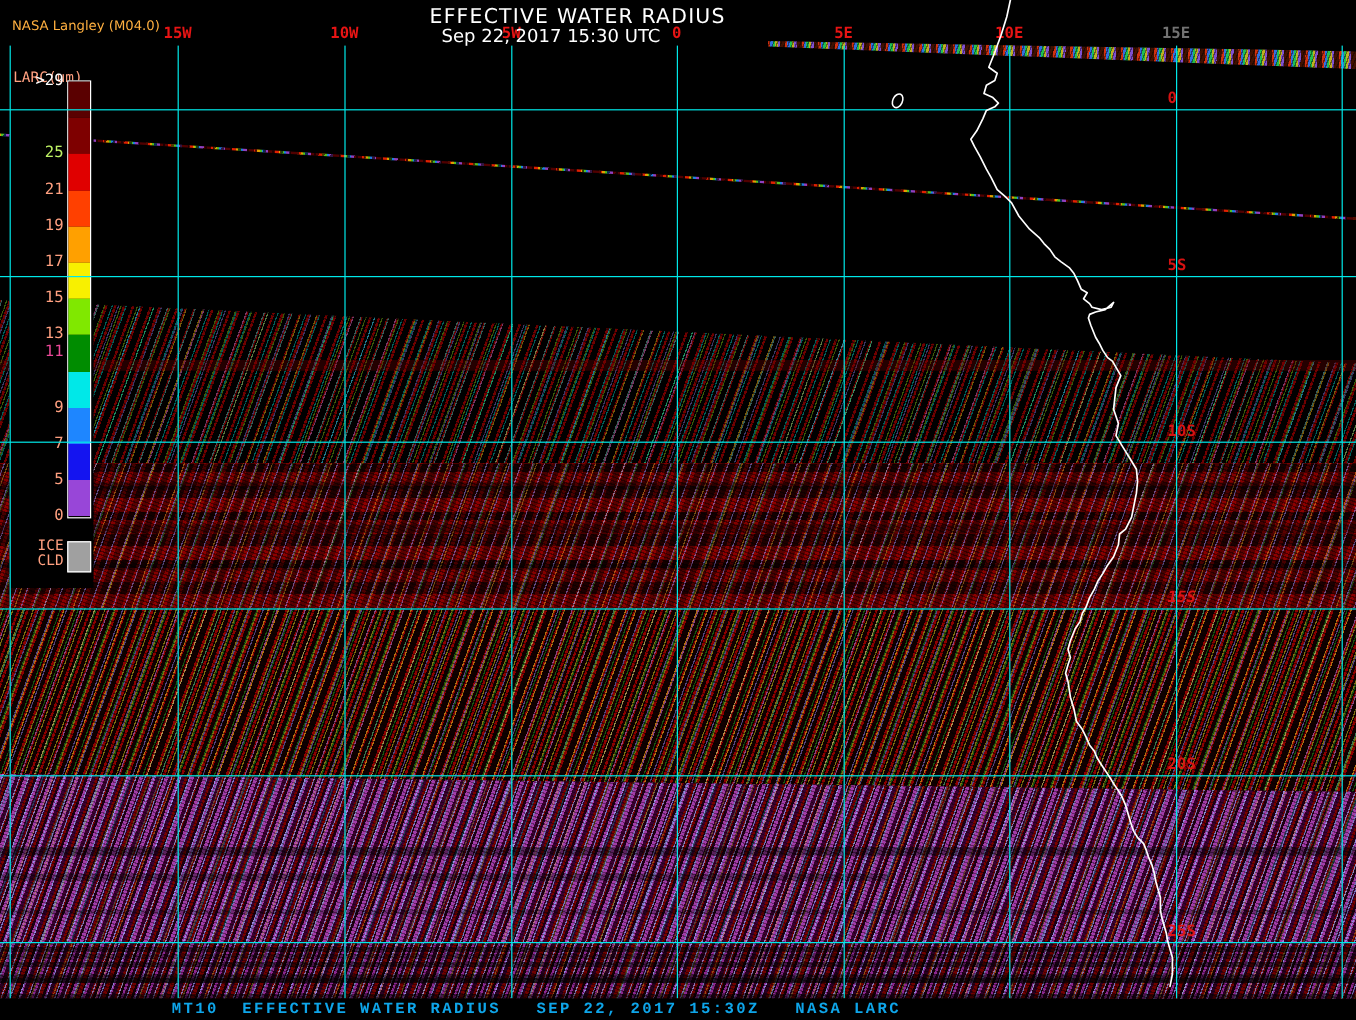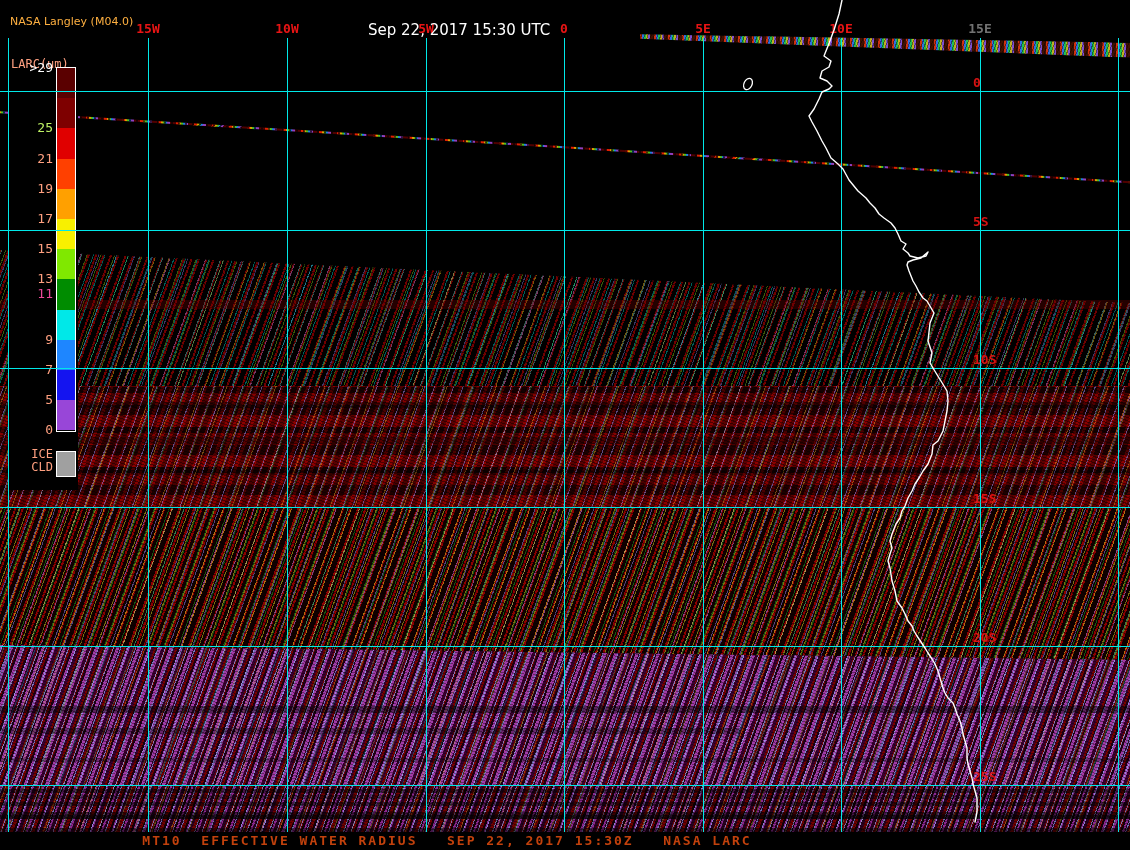--- a/index.html
+++ b/index.html
@@ -75,22 +75,22 @@
   
   .grid-v{top:38px;width:1px;height:794px;}
   .grid-h{left:0;width:1130px;height:1px;}
   .lon-label{top:22px;transform:translateX(-50%);font-size:13px;line-height:14px;font-weight:bold;}
   .lat-label{left:973px;font-size:13px;line-height:14px;font-weight:bold;opacity:.92;}
 
   
   .credit{left:10px;top:15px;font-family:"DejaVu Sans",sans-serif;font-size:11px;}
   .title{left:358px;top:4px;font-family:"DejaVu Sans",sans-serif;font-size:17px;letter-spacing:1px;color:#fff;white-space:nowrap;}
   .subtitle{left:368px;top:21px;font-family:"DejaVu Sans",sans-serif;font-size:15px;color:#fff;white-space:nowrap;}
-  .statusbar{left:0;top:832px;width:894px;height:18px;background:#000;color:#c2410c;
-    font-size:13px;font-weight:bold;letter-spacing:2px;text-align:center;line-height:18px;white-space:pre;}
+  .statusbar{left:0;top:832px;width:894px;height:18px;background:#000;color:#0ea5e9;
+    font-size:13px;font-weight:bold;letter-spacing:2px;text-align:center;line-height:18px;white-space:pre;font-family:Liberation Mono, monospace;}
   .coast-svg{left:0;top:0;width:1130px;height:850px;pointer-events:none;}
 
   .z1{z-index:1}.z2{z-index:2}.z3{z-index:3}.z4{z-index:4}.z5{z-index:5}
   .z6{z-index:6}.z7{z-index:7}.z8{z-index:8}.z9{z-index:9}
 </style>
 </head>
 <body>
 
 <div class="stage">
 
@@ -170,28 +170,29 @@
       <div class="lon-label" style="left: 148px; color: rgb(232, 20, 20);">15W</div>
       <div class="lon-label" style="left: 287px; color: rgb(232, 20, 20);">10W</div>
       <div class="lon-label" style="left: 426px; color: rgb(232, 20, 20);">5W</div>
       <div class="lon-label" style="left: 564px; color: rgb(232, 20, 20);">0</div>
       <div class="lon-label" style="left: 703px; color: rgb(232, 20, 20);">5E</div>
       <div class="lon-label" style="left: 841px; color: rgb(232, 20, 20);">10E</div>
       <div class="lon-label" style="left: 980px; color: #737373;">15E</div>
       <div class="lat-label" style="top: 76px; color: rgb(232, 20, 20);">0</div>
       <div class="lat-label" style="top: 215px; color: rgb(232, 20, 20);">5S</div>
       <div class="lat-label" style="top: 353px; color: rgb(232, 20, 20);">10S</div>
-      <div class="lat-label" style="top: 492px; color: rgb(232, 20, 20);">15S</div>
+      <div class="lat-label" style="top: 492px; color: rgb(232, 20, 20); font-style: italic;">15S</div>
       <div class="lat-label" style="top: 631px; color: rgb(232, 20, 20);">20S</div>
       <div class="lat-label" style="top: 770px; color: rgb(232, 20, 20);">25S</div>
     </div>
 
   <svg class="coast-svg z7" viewBox="0 0 1130 850">
     <polyline id="coastline" fill="none" stroke-width="1.4" stroke-linejoin="round" stroke-linecap="round" points="842,0 839,14 834,30 828,46 824,56 831,61 829,67 822,71 820,78 827,81 832,86 829,89 822,92 819,99 814,109 809,116 812,122 817,131 822,141 826,148 831,158 838,164 843,169 849,180 858,191 866,198 870,203 875,208 879,214 884,218 891,223 895,228 898,234 901,241 906,244 903,249 908,253 910,256 918,258 926,256 928,252 921,258 913,260 908,262 907,265 909,271 913,281 916,286 919,292 923,298 927,301 934,313 930,323 928,341 932,353 930,363 936,373 941,381 947,391 948,401 947,411 943,431 938,441 933,445 932,454 928,464 923,471 919,478 915,484 912,491 908,498 905,506 902,511 900,518 896,524 892,534 890,541 892,548 890,554 888,561 890,568 892,581 895,591 897,601 902,608 905,614 908,621 912,626 914,631 917,636 925,648 928,653 932,659 935,664 938,671 940,678 943,688 945,693 948,698 953,703 955,708 957,714 960,721 962,728 963,734 965,741 967,748 967,758 968,764 970,771 972,778 973,784 975,791 977,798 977,812 975,822" stroke="#FFFFFF"></polyline>
     <ellipse id="island" fill="none" stroke-width="1.3" cx="748" cy="84" rx="4" ry="6" stroke="#FFFFFF" transform="rotate(25 748 84)"></ellipse>
   </svg>
 
   <div class="credit z8" style="color: rgb(255, 176, 64);">NASA Langley (M04.0)</div>
+  <div class="title z8">EFFECTIVE WATER RADIUS</div>
   <div class="subtitle z8">Sep 22, 2017 15:30 UTC</div>
 
   <div class="statusbar z9">MT10  EFFECTIVE WATER RADIUS   SEP 22, 2017 15:30Z   NASA LARC</div>
 
 </div>
 
 </body></html>

